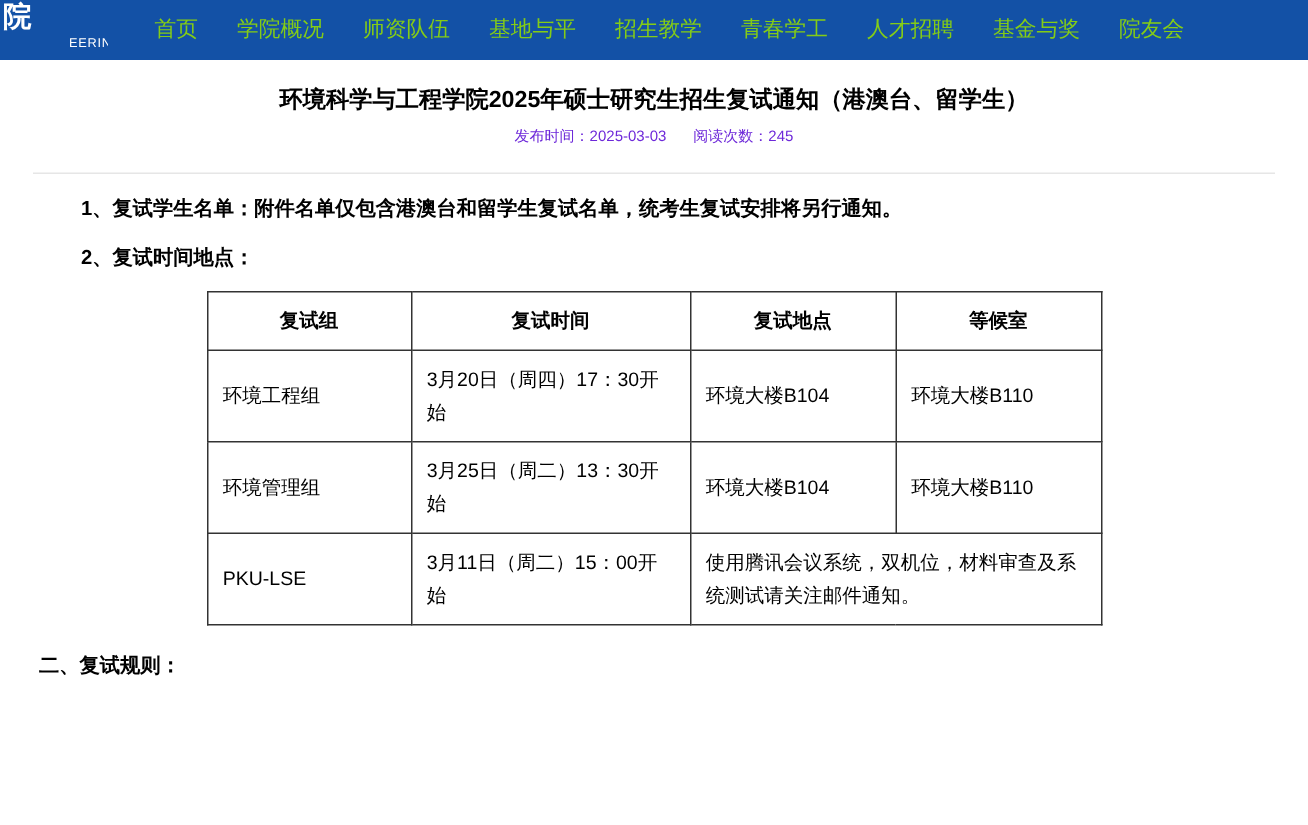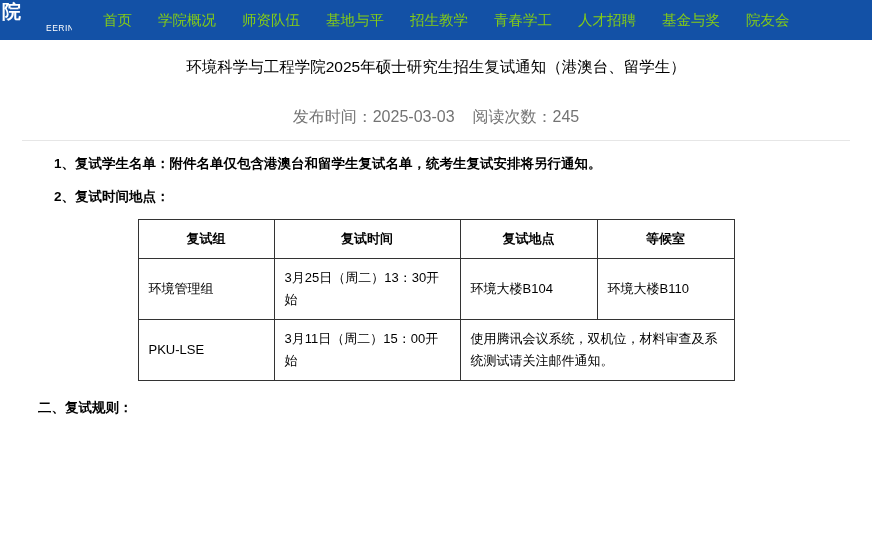--- a/index.html
+++ b/index.html
@@ -71,30 +71,30 @@
   }
 
   
   .article {
     padding: 0 22px;
     box-sizing: border-box;
   }
   .article-title {
     text-align: center;
     font-size: 15.5px;
-    font-weight: normal;
+    font-weight: bold;
     color: #000000;
     margin-top: 15px;
     line-height: 24px;
   }
   .article-meta {
     text-align: center;
-    font-size: 16px;
-    color: #737373;
-    margin-top: 29px;
+    font-size: 10px;
+    color: #6d28d9;
+    margin-top: 4px;
     line-height: 18px;
   }
   .meta-gap {
     display: inline-block;
     width: 18px;
   }
   .divider {
     border: none;
     border-top: 1px solid #e6e6e6;
     margin: 14px 0 0 0;
@@ -147,21 +147,21 @@
   }
   .col-group { width: 115px; }
   .col-time { width: 165px; }
   .col-place { width: 116px; margin-left: 44px; }
   .col-wait { width: 116px; }
 
   .bottom-heading {
     font-size: 13.5px;
     font-weight: bold;
     margin-top: 17px;
-    margin-left: 16px;
+    margin-left: 4px;
     line-height: 20px;
   }
 </style>
 </head>
 <body>
 
 <div class="navbar">
   <div class="logo">
     <span class="logo-cn">院</span>
     <span class="logo-en">EERING</span>
@@ -198,20 +198,26 @@
       <thead>
         <tr>
           <th class="col-group">复试组</th>
           <th class="col-time">复试时间</th>
           <th class="col-place">复试地点</th>
           <th class="col-wait">等候室</th>
         </tr>
       </thead>
       <tbody>
         <tr>
+          <td class="group">环境工程组</td>
+          <td>3月20日（周四）17：30开始</td>
+          <td>环境大楼B104</td>
+          <td>环境大楼B110</td>
+        </tr>
+        <tr>
           <td class="group">环境管理组</td>
           <td>3月25日（周二）13：30开始</td>
           <td>环境大楼B104</td>
           <td>环境大楼B110</td>
         </tr>
         <tr>
           <td class="group">PKU-LSE</td>
           <td>3月11日（周二）15：00开始</td>
           <td colspan="2">使用腾讯会议系统，双机位，材料审查及系统测试请关注邮件通知。</td>
         </tr>

